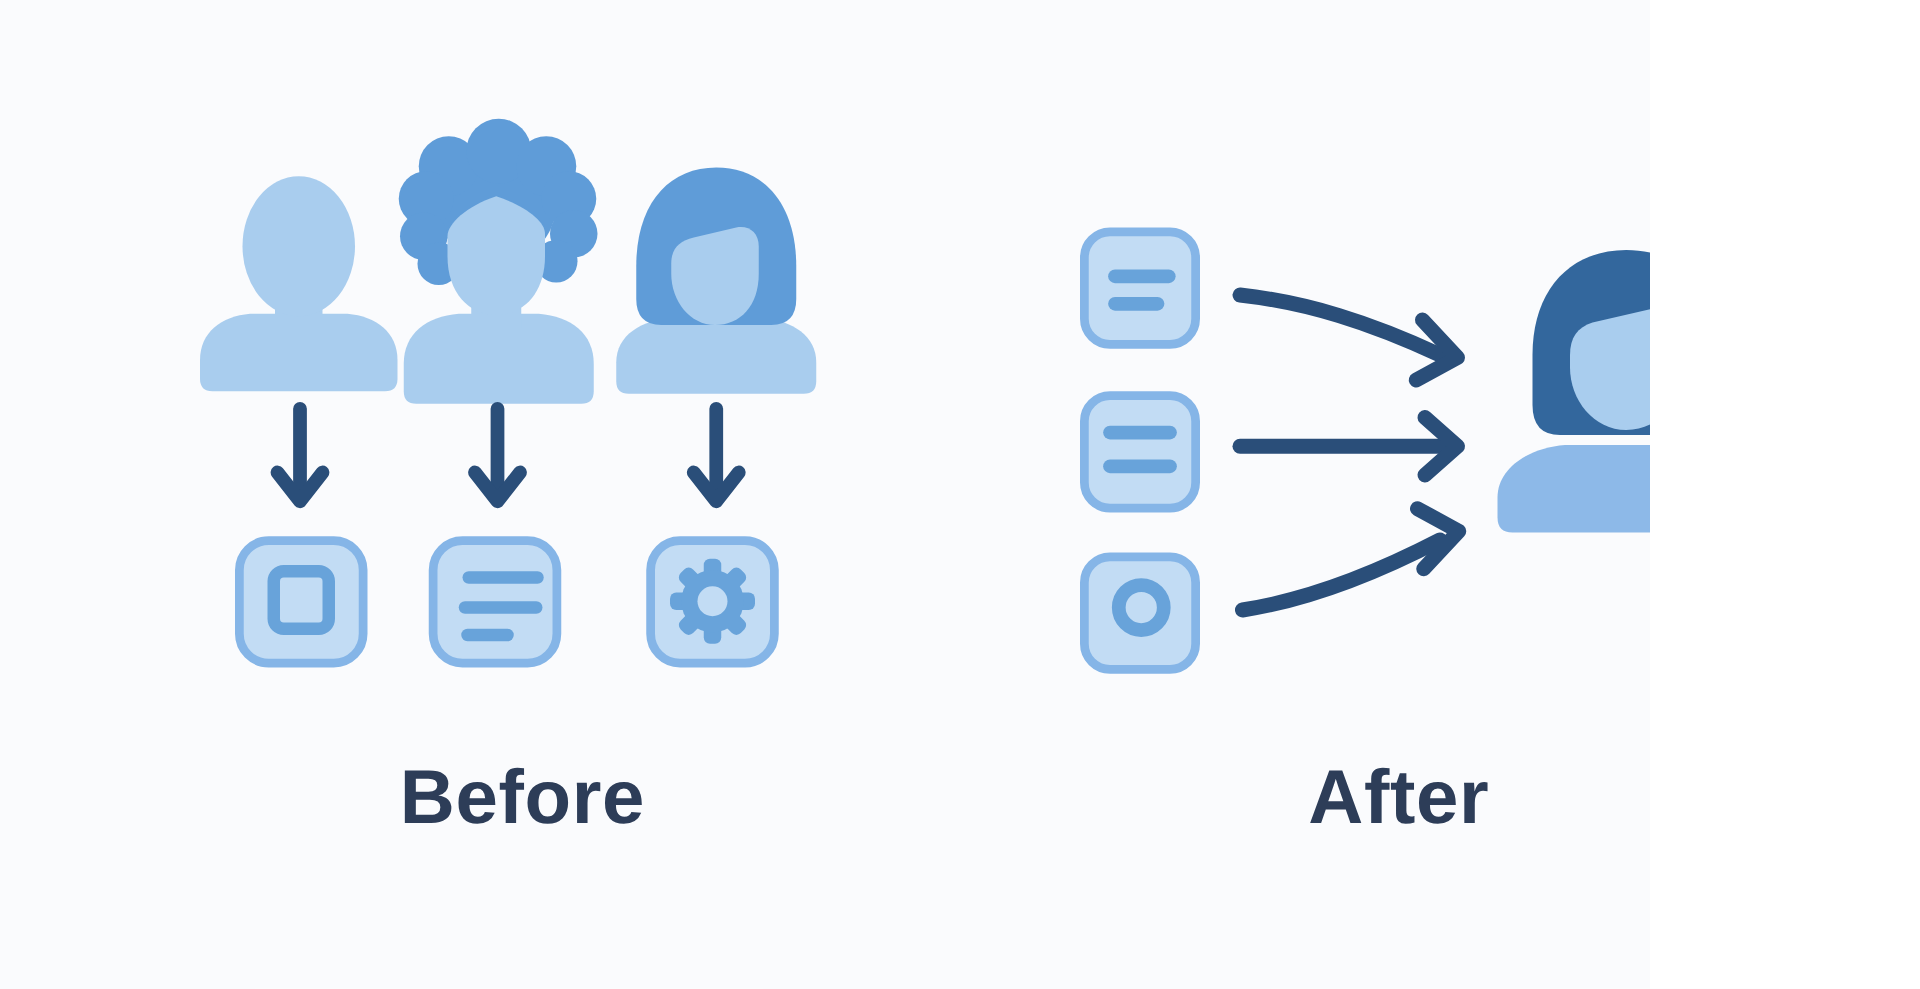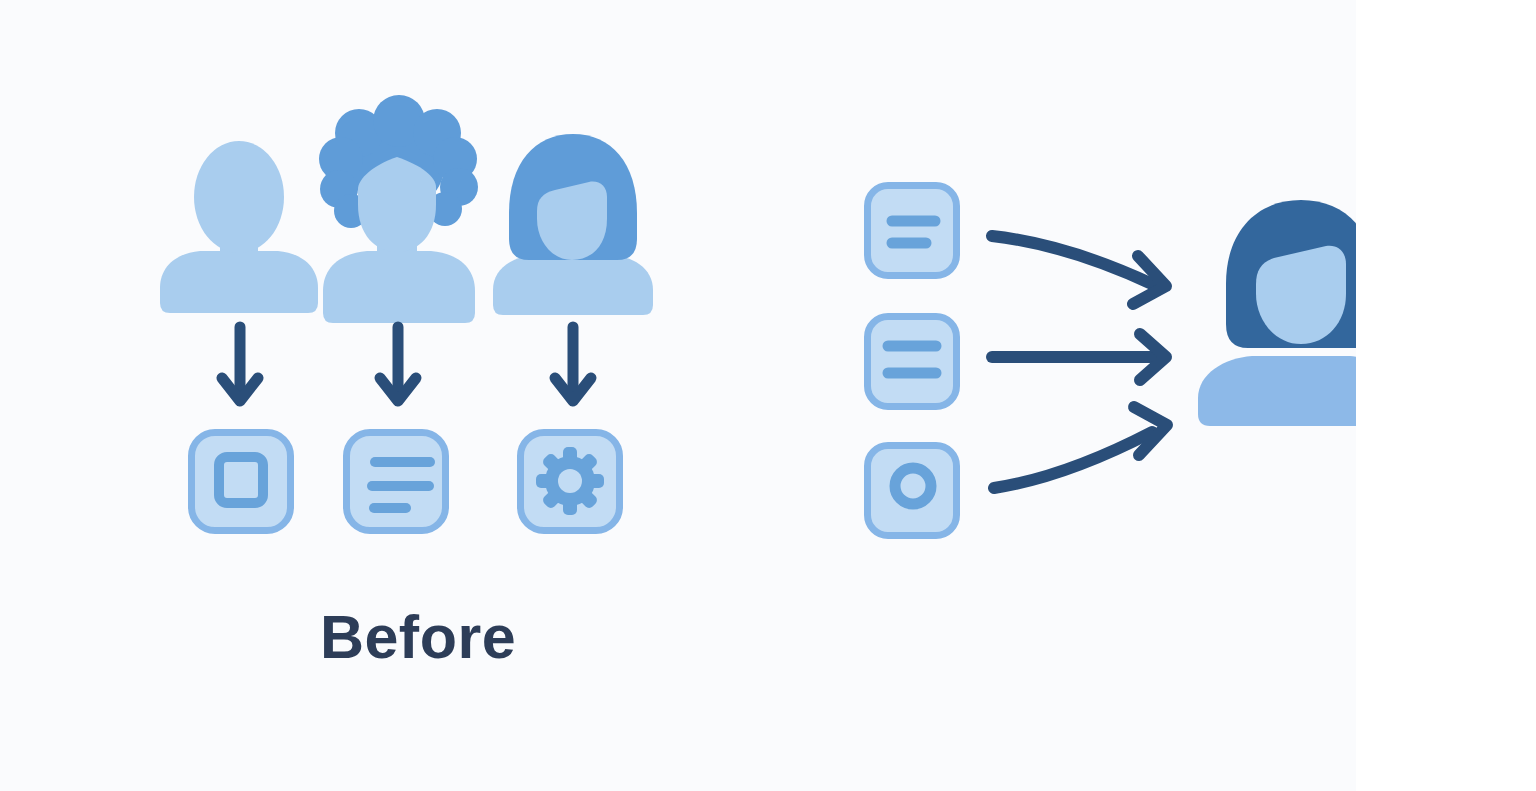--- a/index.html
+++ b/index.html
@@ -6,21 +6,20 @@
   body {
     font-family: "Liberation Sans", sans-serif;
     background: #ffffff;
   }
   .canvas {
     position: relative;
     width: 1320px;
     height: 791px;
     overflow: hidden;
     background: var(--background, #fafbfd);
-    padding-left: 36px;
   }
   .abs { position: absolute; }
   svg { display: block; overflow: visible; }
 
   
   .f-light  { fill: var(--person-light, #a9cdee); }
   .f-mid    { fill: var(--hair-mid, #5f9cd8); }
   .f-afhair { fill: var(--after-hair, #33679d); }
   .f-afbody { fill: var(--after-body, #8db9e8); }
   .f-afface { fill: var(--after-face, #a9cdee); }
@@ -176,14 +175,15 @@
       <path class="st-navy" stroke-width="12" d="M159,233 L187,203 L154,185"></path>
     </g>
   </svg>
 
   <svg class="abs" style="left:1196px; top:196px;" width="210" height="230" viewBox="0 0 210 230">
     <path class="f-afbody" d="M14,230 Q2,230 2,218 L2,202 C2,178 28,162 56,160 L154,160 C182,162 208,178 208,202 L208,218 Q208,230 196,230 Z"></path>
     <path class="f-afhair" d="M105,4 C60,4 30,36 30,88 L30,128 Q30,152 52,152 L158,152 Q180,152 180,128 L180,88 C180,36 150,4 105,4 Z"></path>
     <path class="f-afface" d="M60,88 C60,74 66,66 78,62 L130,50 C142,48 150,56 150,68 L150,98 C150,126 131,148 105,148 C79,148 60,124 60,98 Z"></path>
   </svg>
 
+  <div class="label" style="left:959px; top:602px;">After</div>
 
 </div>
 
 </body></html>

